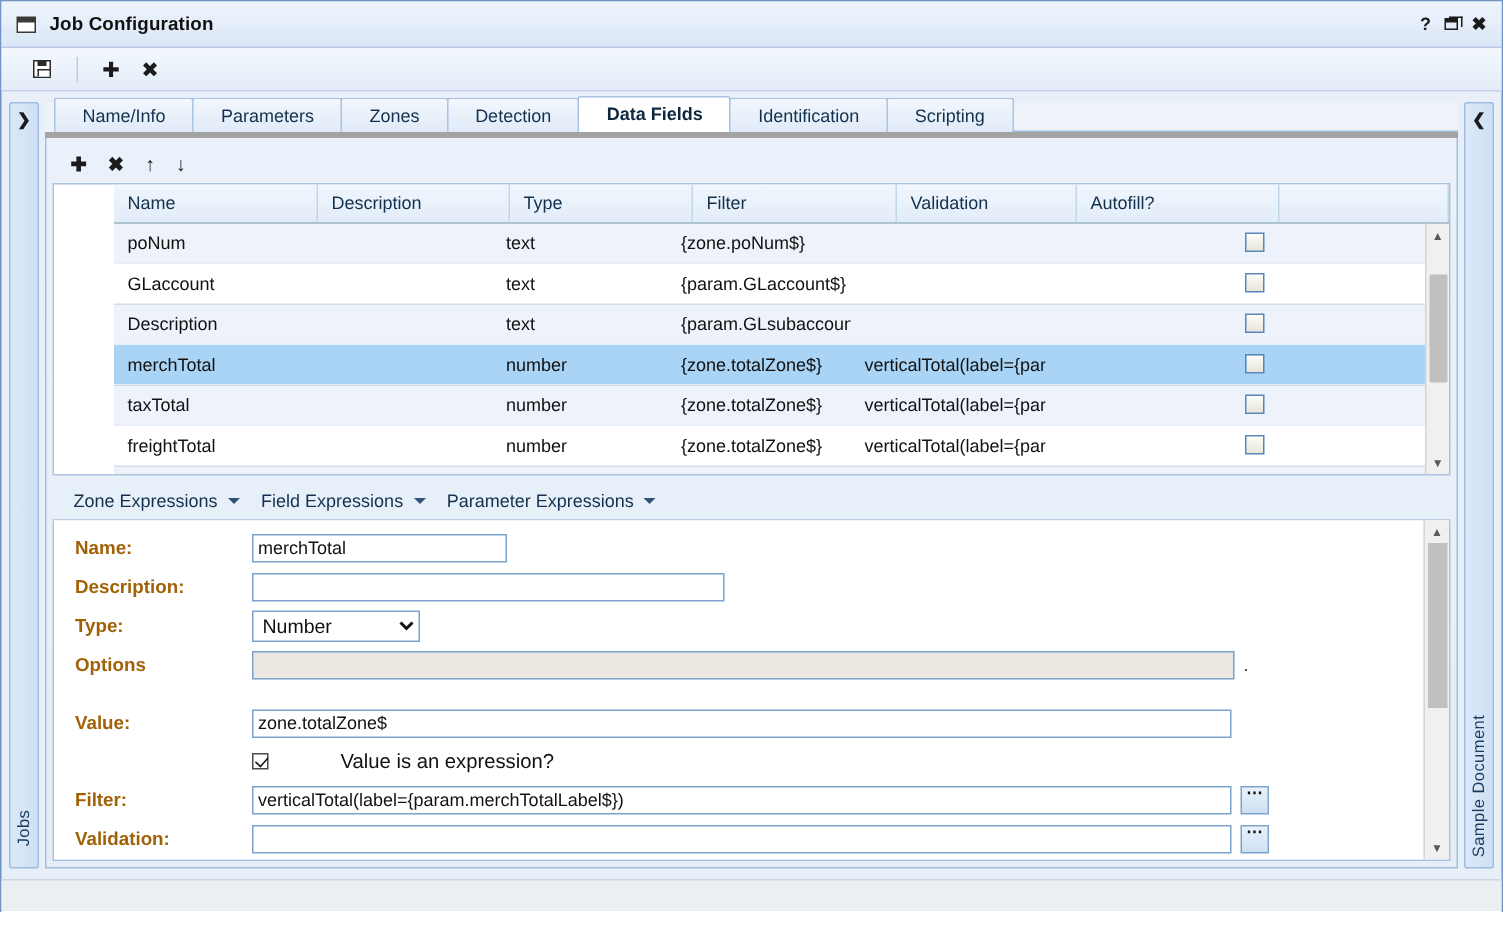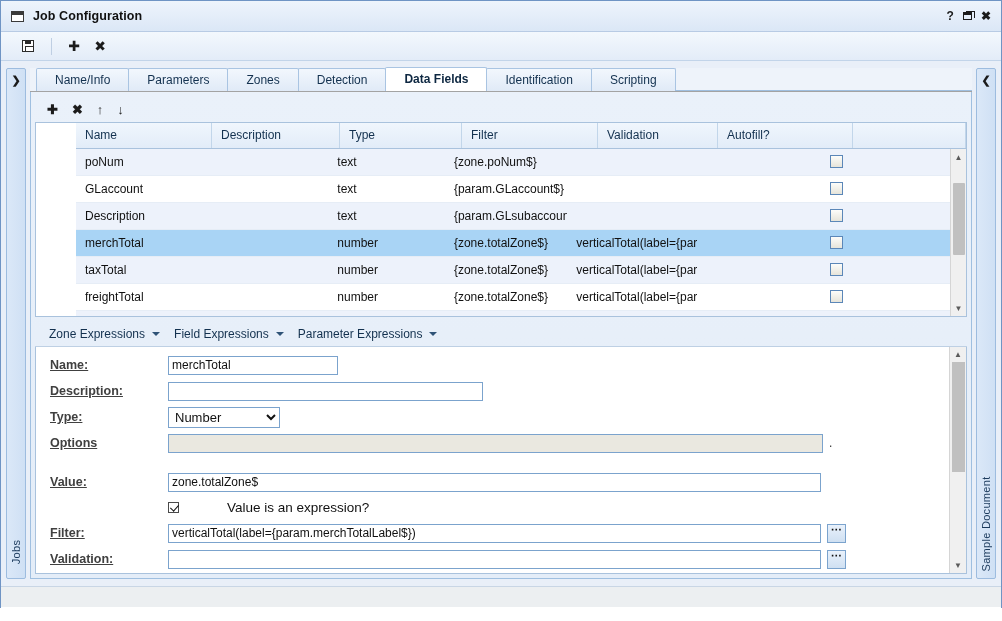--- a/index.html
+++ b/index.html
@@ -169,21 +169,21 @@
     flex-direction: column;
     margin: 3px 4px 3px 4px;
     background: #eef3fa;
   }
 
   
   .tabstrip {
     display: flex;
     align-items: flex-end;
     height: 24px;
-    border-bottom: 1px solid #a3a3a3;
+    border-bottom: 4px solid #a3a3a3;
     background: transparent;
     padding-left: 6px;
     flex: none;
   }
   .tab {
     height: 23px;
     line-height: 22px;
     padding: 0 18px;
     background: linear-gradient(to bottom,#f2f7fd 0%, #e0eaf7 100%);
     border: 1px solid #a9c4e2;
@@ -376,23 +376,22 @@
   .frow {
     display: flex;
     align-items: center;
     margin-bottom: 6px;
     height: 20px;
   }
   .flabel {
     width: 118px;
     font-size: 12.5px;
     font-weight: bold;
-    color: #404040;
-    flex: none;
-    text-decoration: underline;
+    color: #a16207;
+    flex: none;
   }
   .fin {
     height: 19px;
     border: 1px solid #7ba3cd;
     background: #fff;
     font-family: "Liberation Sans", sans-serif;
     font-size: 12px;
     color: #111;
     padding: 0 3px;
     outline: none;

